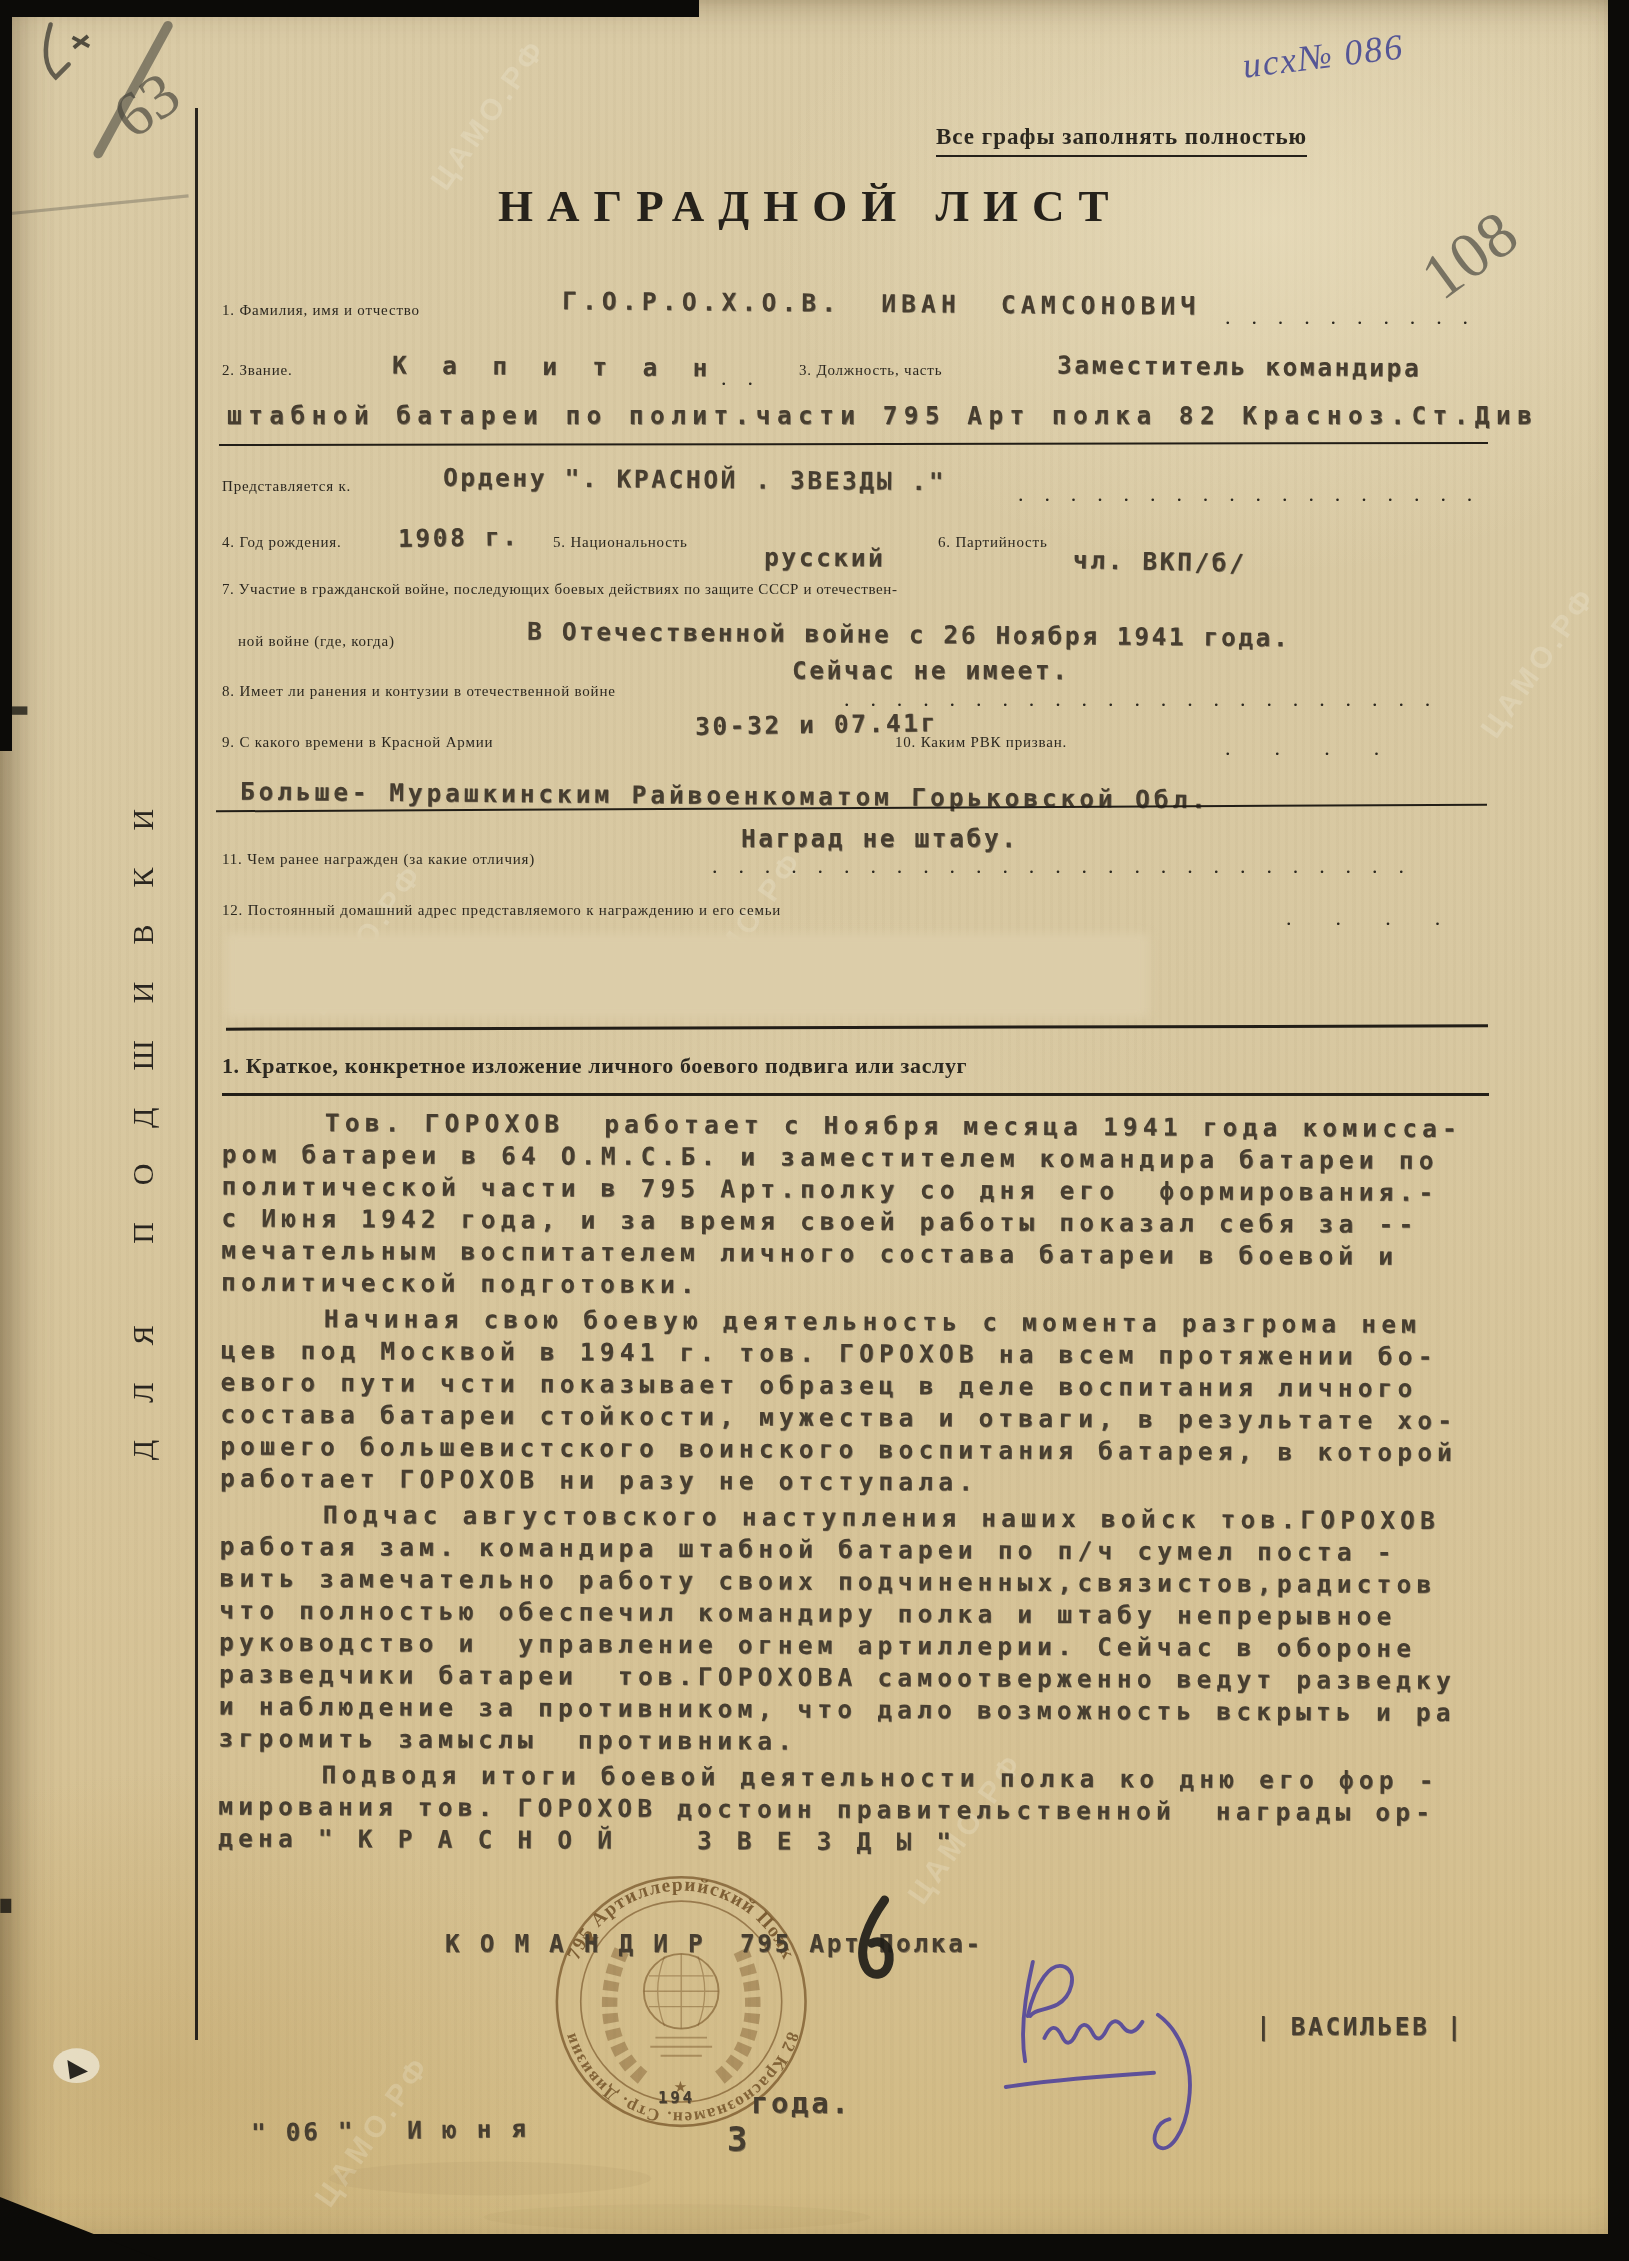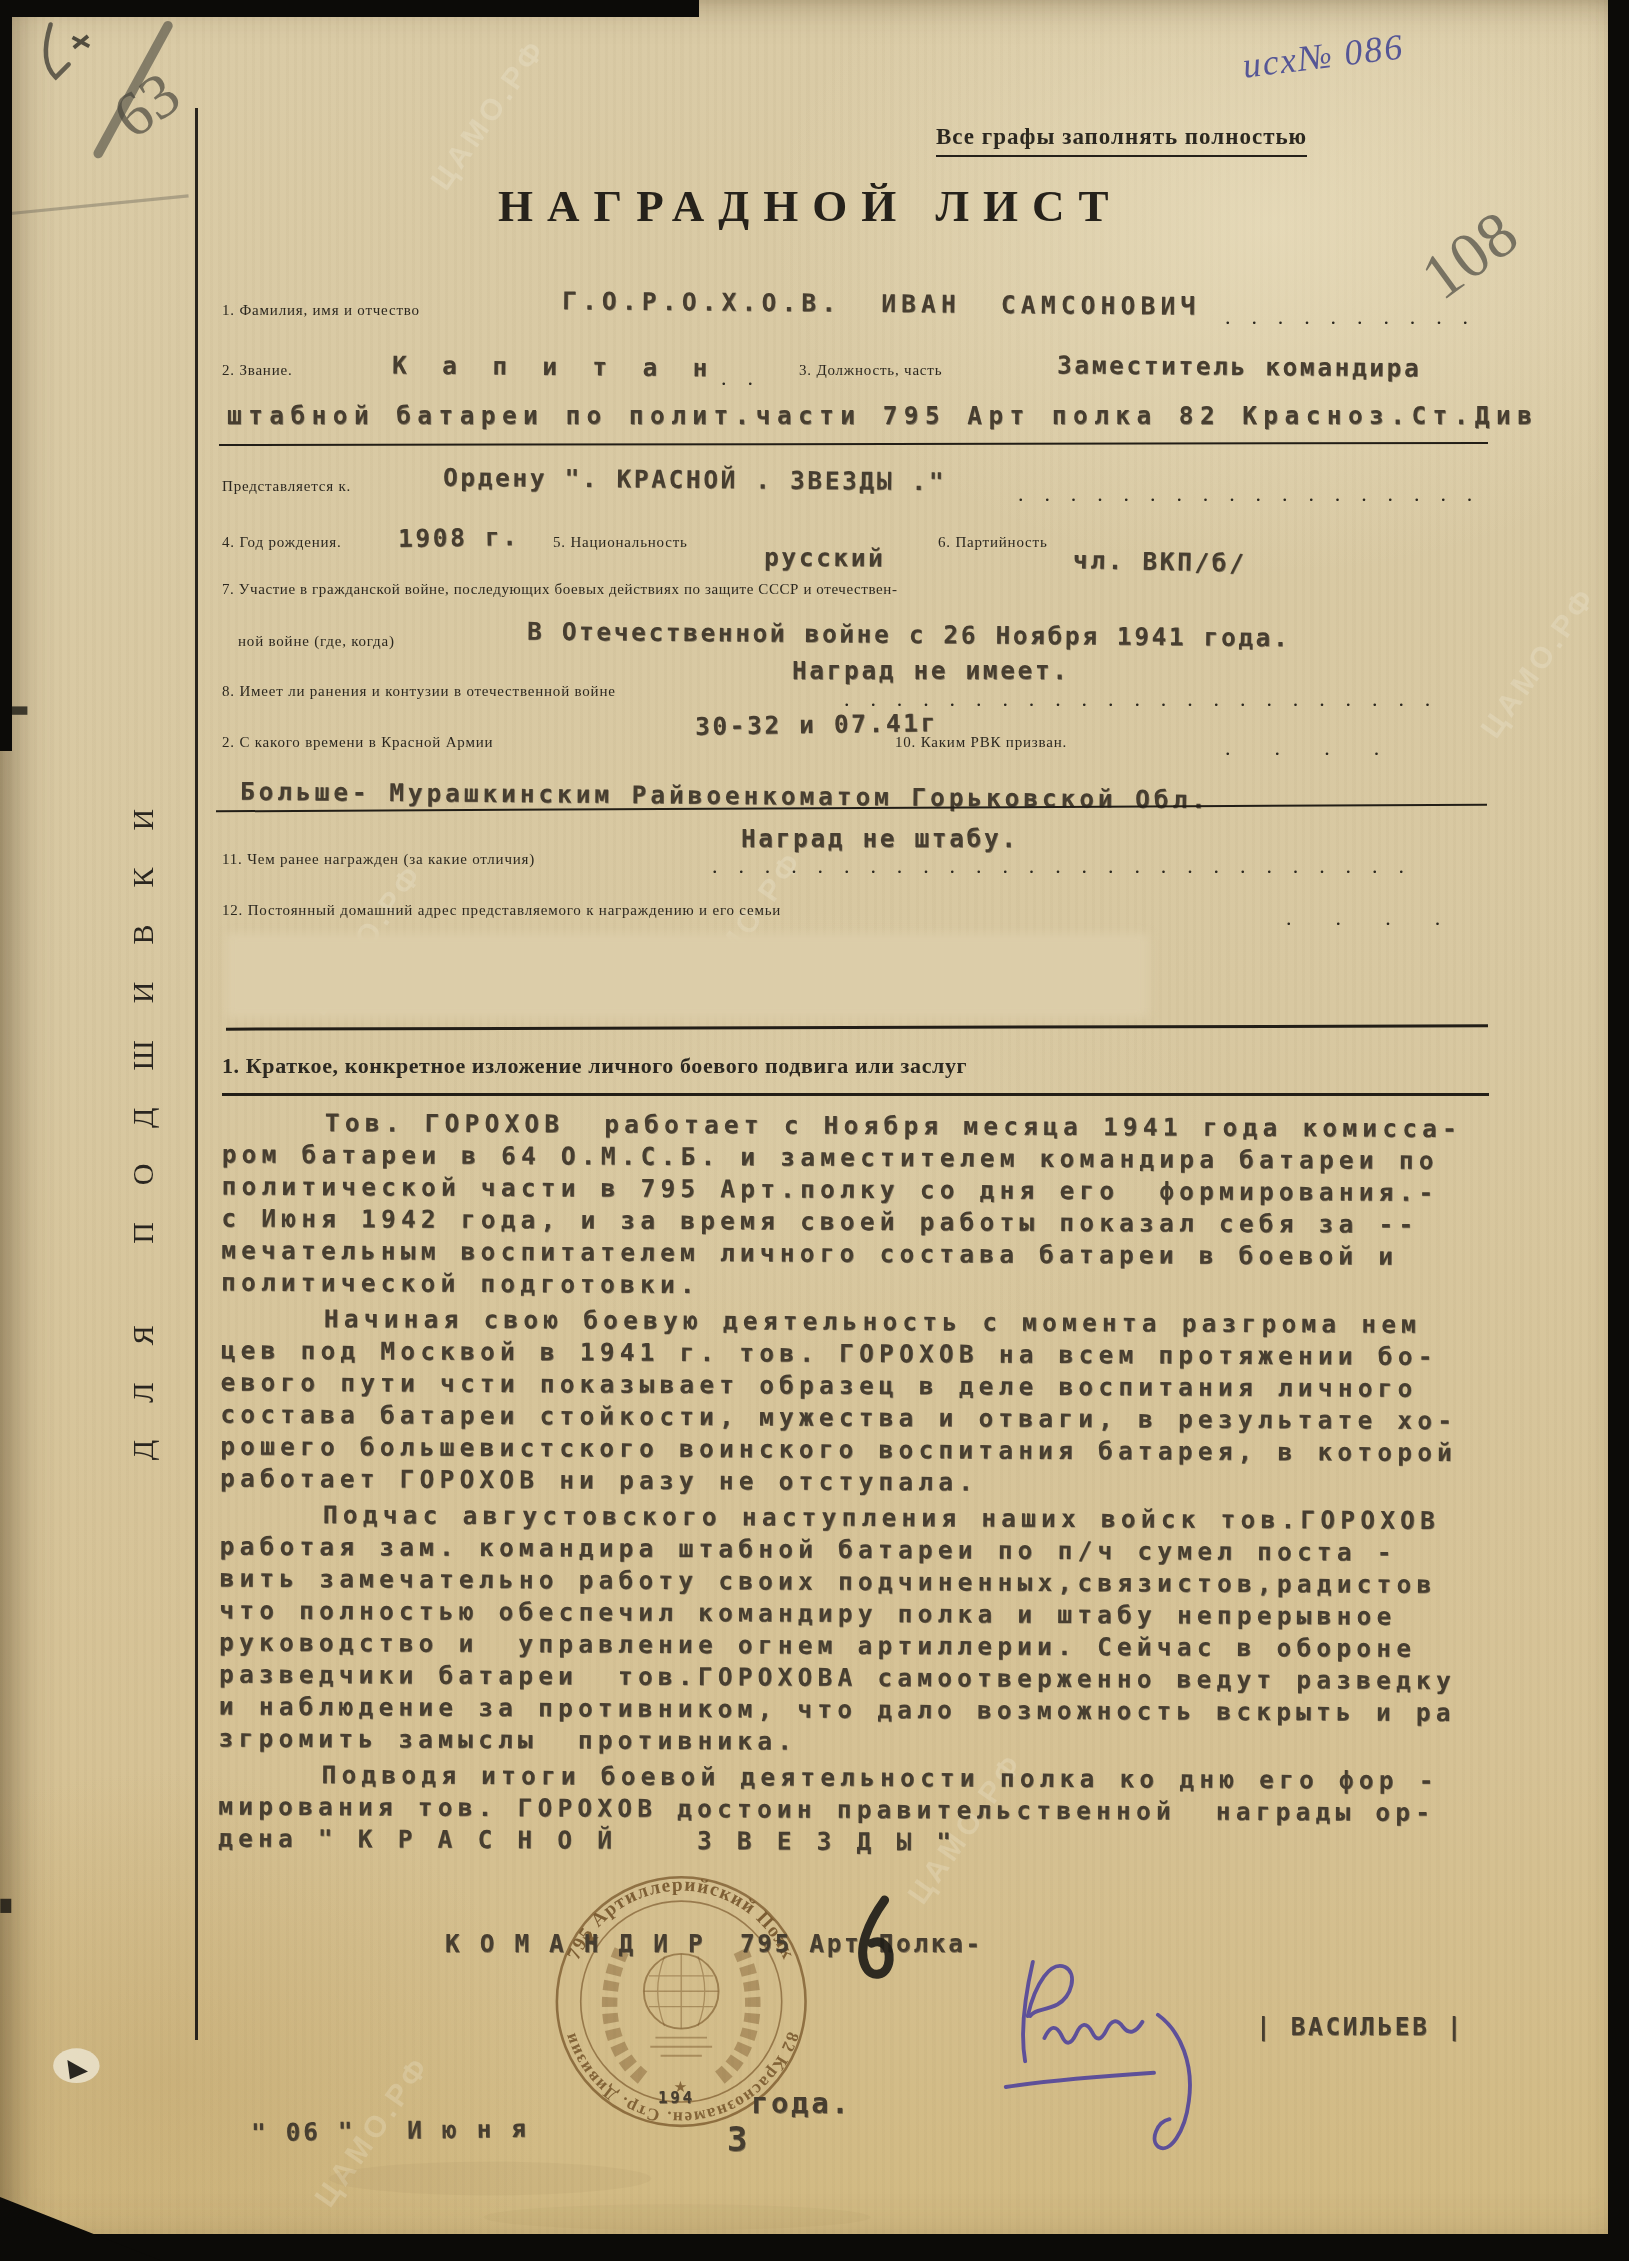--- a/index.html
+++ b/index.html
@@ -102,25 +102,25 @@
   <div class="abs typed tight tilt-b" style="left:398px;top:523px">1908 г.</div>
   <div class="abs serif" style="left:553px;top:534px">5. Национальность</div>
   <div class="abs typed tight tilt-a" style="left:764px;top:543px">русский</div>
   <div class="abs serif" style="left:938px;top:534px">6. Партийность</div>
   <div class="abs typed tight tilt-c" style="left:1073px;top:547px">чл. ВКП/б/</div>
 
   <div class="abs serif" style="left:222px;top:581px;letter-spacing:0.6px">7. Участие в гражданской войне, последующих боевых действиях по защите СССР и отечествен-</div>
   <div class="abs serif" style="left:238px;top:633px">ной войне (где, когда)</div>
   <div class="abs typed tight tilt-a" style="left:527px;top:620px">В Отечественной войне с 26 Ноября 1941 года.</div>
 
-  <div class="abs typed tight" style="left:792px;top:656px">Наград не имеет.</div>
+  <div class="abs typed tight" style="left:792px;top:656px">Сейчас не имеет.</div>
   <div class="abs serif" style="left:222px;top:683px">8. Имеет ли ранения и контузии в отечественной войне</div>
   <div class="abs dots" style="left:844px;top:686px">. . . . . . . . . . . . . . . . . . . . . . .</div>
 
-  <div class="abs serif" style="left:222px;top:734px">2. С какого времени в Красной Армии</div>
+  <div class="abs serif" style="left:222px;top:734px">9. С какого времени в Красной Армии</div>
   <div class="abs typed tight tilt-b" style="left:695px;top:710px">30-32 и 07.41г</div>
   <div class="abs serif" style="left:895px;top:734px">10. Каким РВК призван.</div>
   <div class="abs dots wide" style="left:1225px;top:735px">. . . .</div>
   <div class="abs typed tight tilt-a" style="left:240px;top:781px;letter-spacing:3.9px">Больше- Мурашкинским Райвоенкоматом Горьковской Обл.</div>
   <div class="rule" style="left:216px;top:807px;width:1271px;height:1.9px;transform:rotate(-.3deg)"></div>
 
   <div class="abs typed tight" style="left:741px;top:824px">Наград не штабу.</div>
   <div class="abs serif" style="left:222px;top:851px">11. Чем ранее награжден (за какие отличия)</div>
   <div class="abs dots" style="left:712px;top:853px">. . . . . . . . . . . . . . . . . . . . . . . . . . .</div>
 

